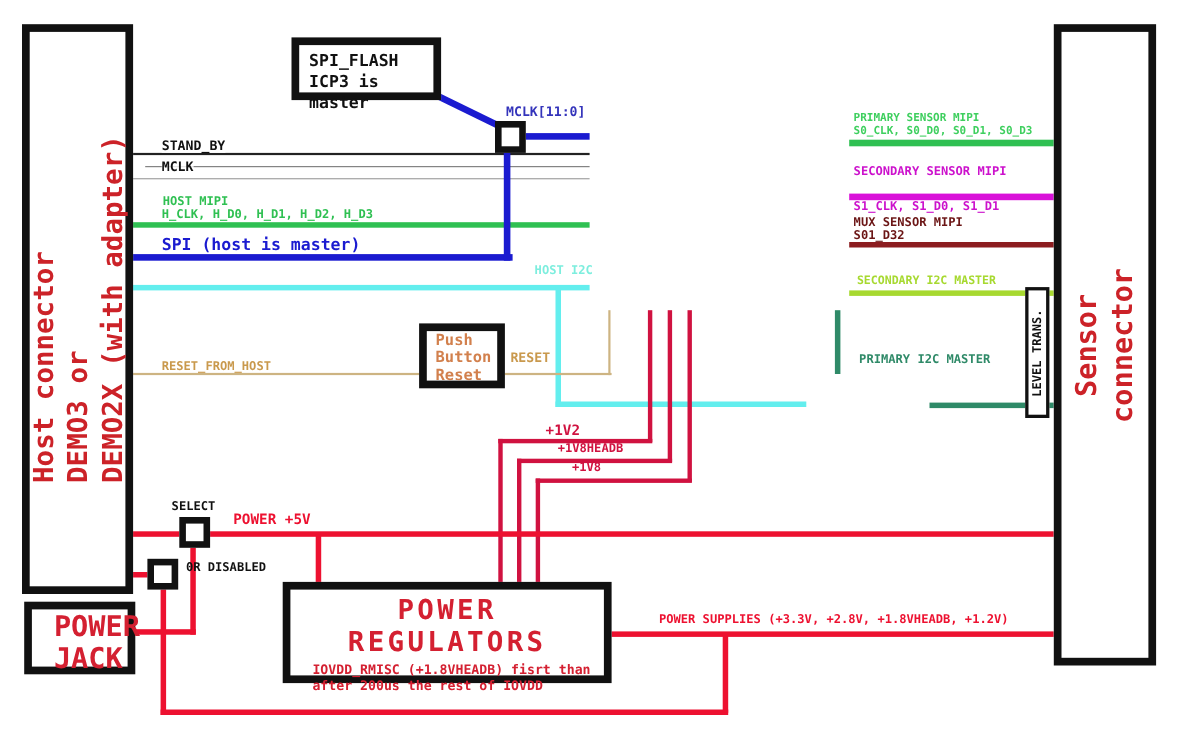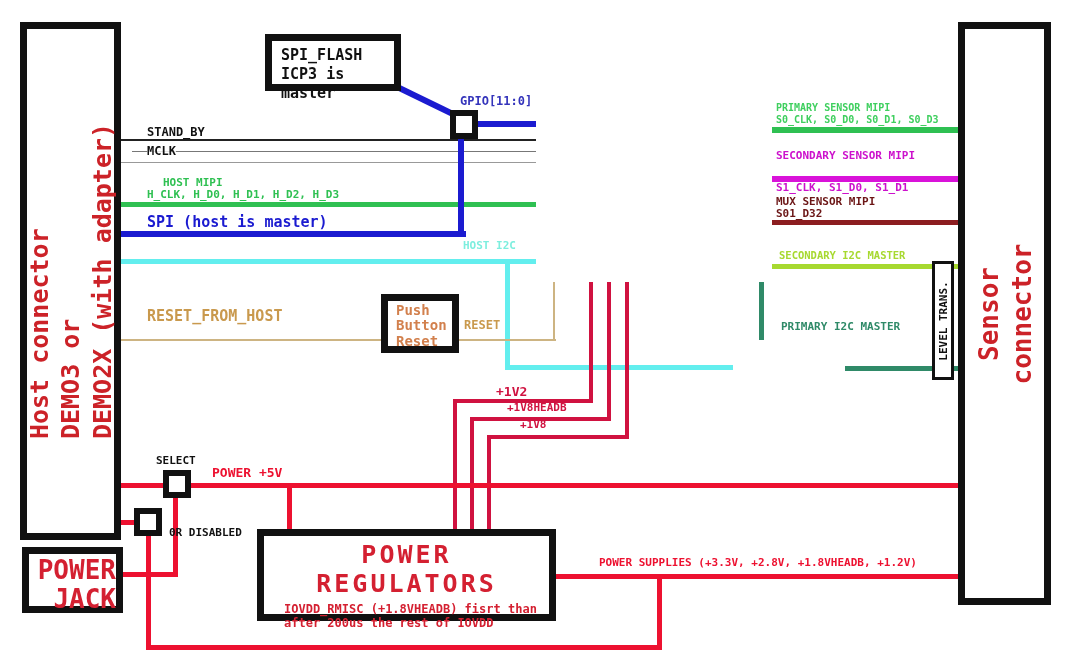--- a/index.html
+++ b/index.html
@@ -100,62 +100,62 @@
 
 
   <div class="box" style="left:257px;top:529px;width:299px;height:92px;">
     <div style="color:#d42031;font-size:25px;letter-spacing:3px;text-align:center;margin-top:4px;">POWER REGULATORS</div>
     <div style="color:#d42031;font-size:12px;line-height:1.15;margin:5px 0 0 20px;">
       <div>IOVDD_RMISC (+1.8VHEADB) fisrt than</div>
       <div>after 200us the rest of IOVDD</div>
     </div>
   </div>
 
-  <div class="box" style="left:22px;top:547px;width:101px;height:66px;padding:2px 0 0 0;text-align:right;">
+  <div class="box" style="left:22px;top:547px;width:101px;height:66px;padding:2px 0 0 20px;">
     <div style="color:#d42031;font-size:26px;line-height:1.1;">
       <div>POWER</div>
       <div>JACK</div>
     </div>
   </div>
 
   <div class="box" style="left:932px;top:261px;width:22px;height:119px;border-width:3px;z-index:3;">
     <div class="vtext" style="color:#111;font-size:11px;">LEVEL TRANS.</div>
   </div>
 
   <div class="jumper" style="left:450px;top:110px;width:28px;height:29px;"></div>
   <div class="jumper" style="left:163px;top:470px;width:28px;height:28px;"></div>
   <div class="jumper" style="left:134px;top:508px;width:28px;height:28px;"></div>
 
   <div class="lbl halo" style="left:147px;top:126px;font-size:12px;color:#111;">STAND_BY</div>
   <div class="lbl halo" style="left:147px;top:145px;font-size:12px;color:#111;">MCLK</div>
 
-  <div class="lbl" style="left:163px;top:177px;font-size:11px;color:#2fc052;">HOST MIPI</div>
+  <div class="lbl" style="left:148px;top:177px;font-size:11px;color:#2fc052;">HOST MIPI</div>
   <div class="lbl" style="left:147px;top:189px;font-size:11px;color:#2fc052;">H_CLK, H_D0, H_D1, H_D2, H_D3</div>
 
   <div class="lbl" style="left:147px;top:214px;font-size:15px;color:#1b1bd0;">SPI (host is master)</div>
-  <div class="lbl" style="left:460px;top:95px;font-size:12px;color:#3434bb;">GPIO[11:0]</div>
-  <div class="lbl" style="left:463px;top:240px;font-size:11px;color:#7deede;">HOST I2C</div>
+  <div class="lbl" style="left:460px;top:95px;font-size:12px;color:#3434bb;">MCLK[11:0]</div>
+  <div class="lbl" style="left:486px;top:240px;font-size:11px;color:#7deede;">HOST I2C</div>
 
-  <div class="lbl" style="left:147px;top:308px;font-size:15px;color:#c9994d;">RESET_FROM_HOST</div>
+  <div class="lbl" style="left:147px;top:327px;font-size:11px;color:#c9994d;">RESET_FROM_HOST</div>
   <div class="lbl" style="left:464px;top:319px;font-size:12px;color:#c9994d;">RESET</div>
 
   <div class="lbl" style="left:776px;top:102px;font-size:10px;color:#3ecf5e;">PRIMARY SENSOR MIPI</div>
   <div class="lbl" style="left:776px;top:114px;font-size:10px;color:#3ecf5e;">S0_CLK, S0_D0, S0_D1, S0_D3</div>
 
   <div class="lbl" style="left:776px;top:150px;font-size:11px;color:#cc11cc;">SECONDARY SENSOR MIPI</div>
   <div class="lbl" style="left:776px;top:162px;font-size:11px;color:#cc11cc;margin-top:20px;">S1_CLK, S1_D0, S1_D1</div>
 
   <div class="lbl" style="left:776px;top:196px;font-size:11px;color:#6b1515;">MUX SENSOR MIPI</div>
   <div class="lbl" style="left:776px;top:208px;font-size:11px;color:#6b1515;">S01_D32</div>
 
   <div class="lbl" style="left:779px;top:250px;font-size:10.5px;color:#a7d930;">SECONDARY I2C MASTER</div>
   <div class="lbl" style="left:781px;top:321px;font-size:11px;color:#2f8a68;">PRIMARY I2C MASTER</div>
 
   <div class="lbl" style="left:496px;top:385px;font-size:13px;color:#d01240;">+1V2</div>
   <div class="lbl" style="left:507px;top:402px;font-size:11px;color:#d01240;">+1V8HEADB</div>
   <div class="lbl" style="left:520px;top:419px;font-size:11px;color:#d01240;">+1V8</div>
 
   <div class="lbl" style="left:156px;top:455px;font-size:11px;color:#111;">SELECT</div>
-  <div class="lbl" style="left:169px;top:527px;font-size:11px;color:#111;">0R DISABLED</div>
+  <div class="lbl" style="left:169px;top:510px;font-size:11px;color:#111;">0R DISABLED</div>
   <div class="lbl" style="left:212px;top:466px;font-size:13px;color:#ed1130;">POWER +5V</div>
   <div class="lbl" style="left:599px;top:557px;font-size:11px;color:#ed1130;">POWER SUPPLIES (+3.3V, +2.8V, +1.8VHEADB, +1.2V)</div>
 
 </div>
 
 </body></html>

